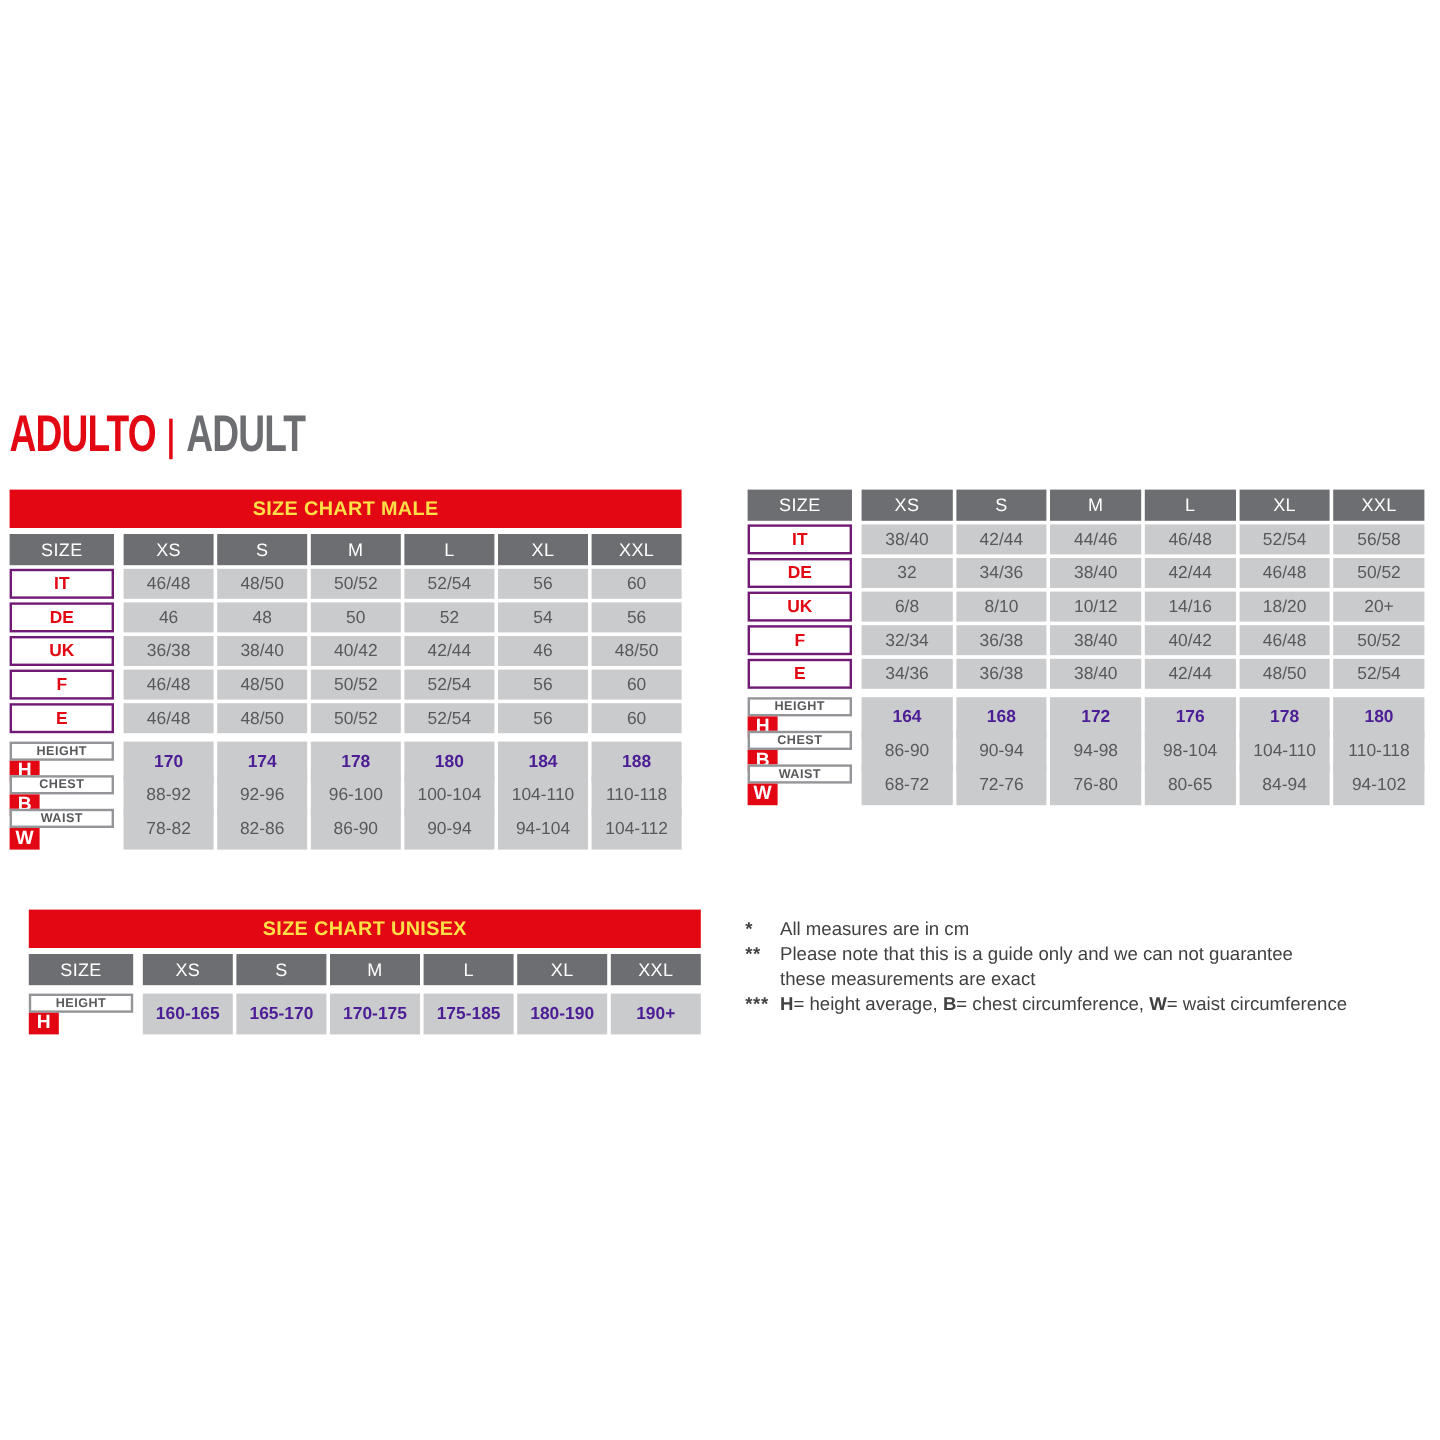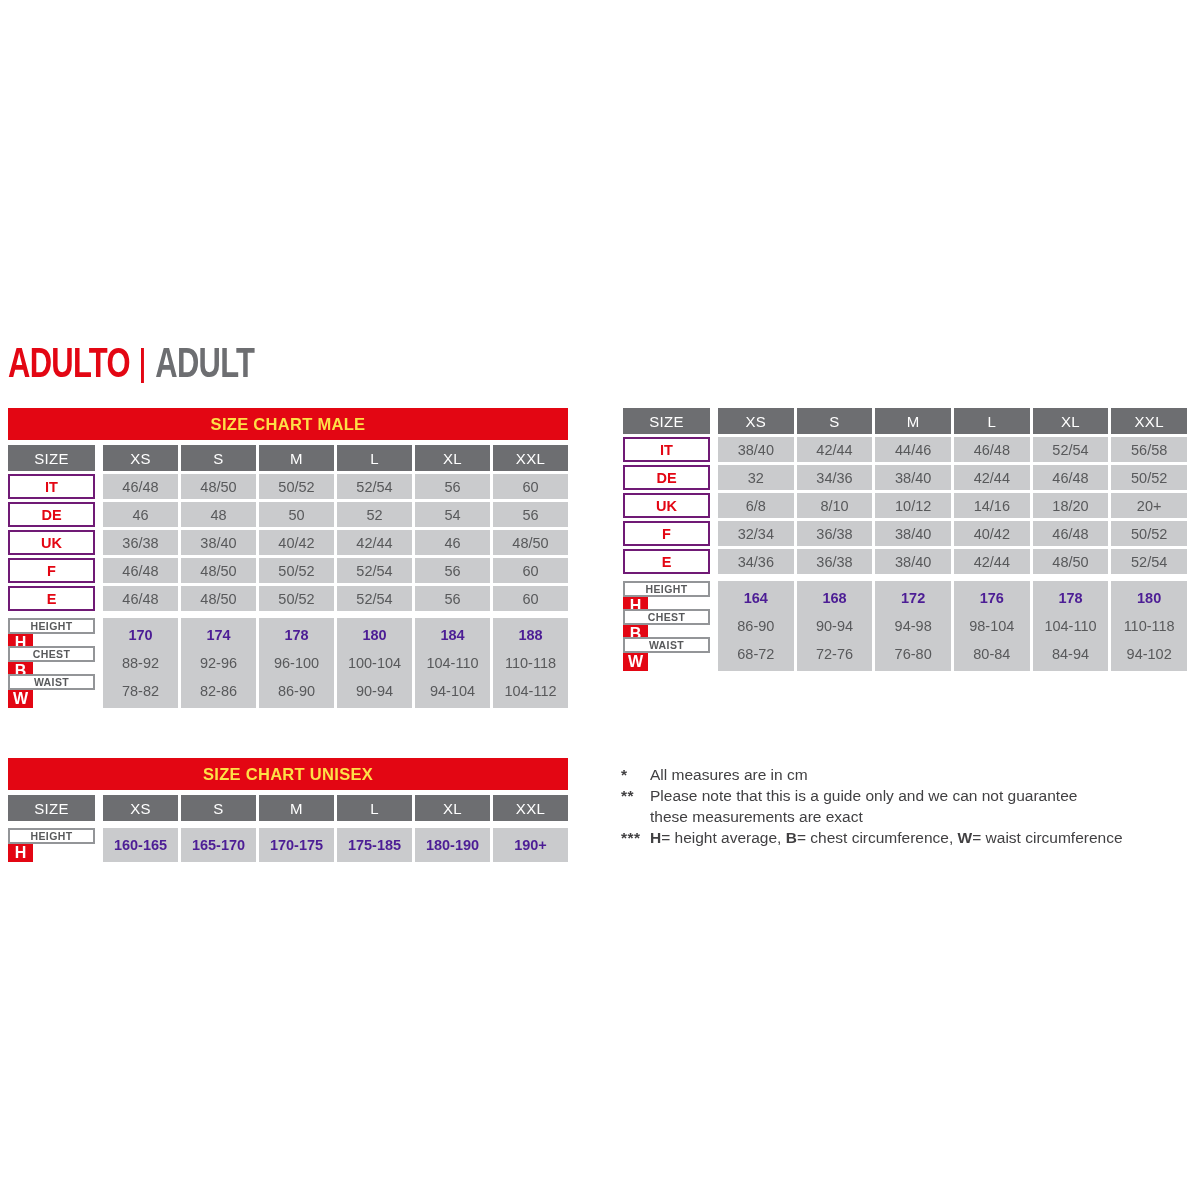--- a/index.html
+++ b/index.html
@@ -38,21 +38,21 @@
     font-size: 36px;
     font-weight: 400;
     line-height: 1;
     transform: scaleX(1.4);
   }
 
   
   .chart { position: absolute; }
   .chart-male   { left: 8px;   top: 408px; width: 560px; }
   .chart-female { left: 623px; top: 408px; width: 564px; }
-  .chart-unisex { left: 8px;   top: 758px; width: 560px; }
+  .chart-unisex { left: 24px;   top: 758px; width: 560px; }
 
   .chart-title-bar {
     height: 32px;
     background: #e30613;
     color: #fde047;
     font-size: 16.5px;
     font-weight: bold;
     letter-spacing: 0.3px;
     display: flex;
     align-items: center;
@@ -332,21 +332,21 @@
           <div class="cell data-cell">110-118</div>
         </div>
         <div class="row">
           <div class="measure-label">
             <div class="measure-name">WAIST</div>
             <div class="measure-code">W</div>
           </div>
           <div class="cell data-cell">68-72</div>
           <div class="cell data-cell">72-76</div>
           <div class="cell data-cell">76-80</div>
-          <div class="cell data-cell">80-84</div>
+          <div class="cell data-cell">80-65</div>
           <div class="cell data-cell">84-94</div>
           <div class="cell data-cell">94-102</div>
         </div>
       </div>
     </section>
   <section class="chart chart-unisex" id="chart-unisex">
       <div class="chart-title-bar">
         <span>SIZE CHART UNISEX</span>
       </div>
       <div class="row hdr-row">

